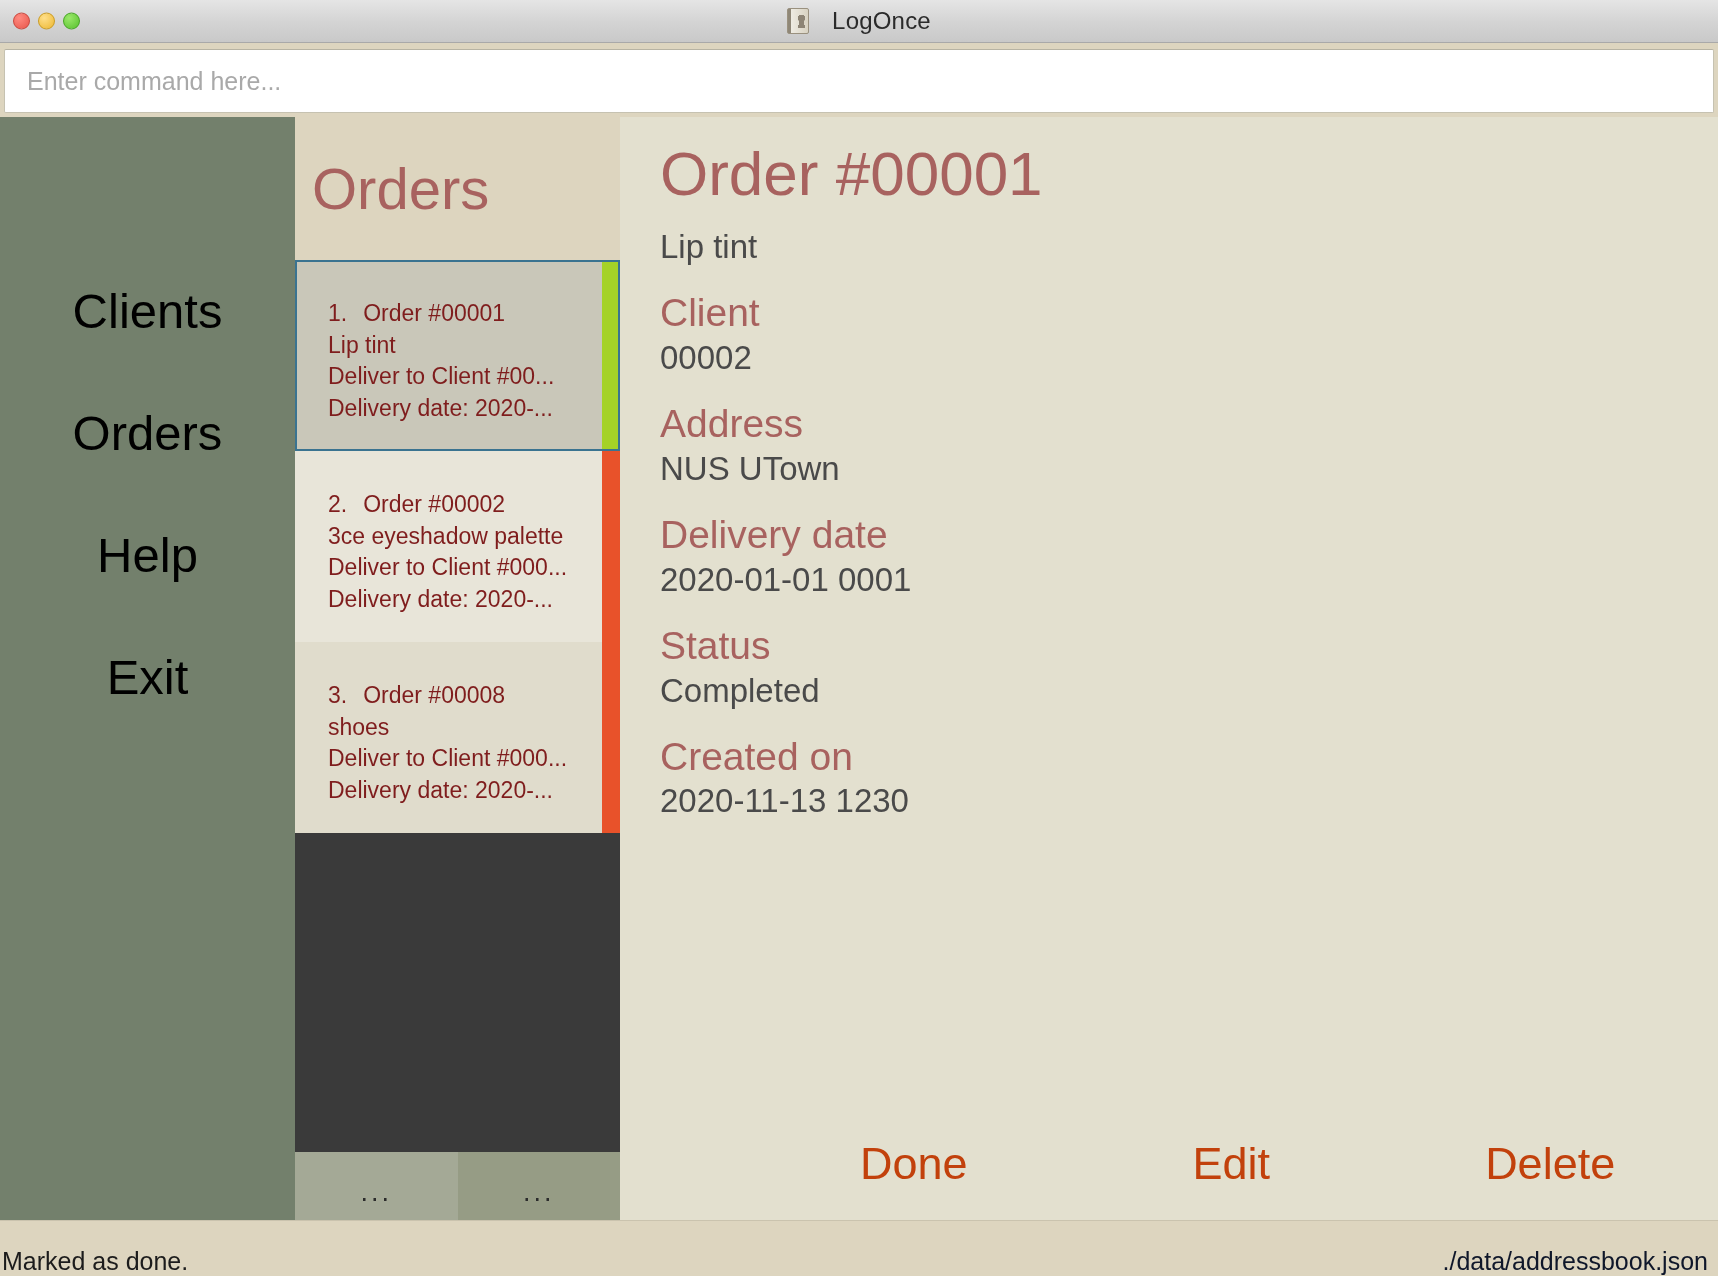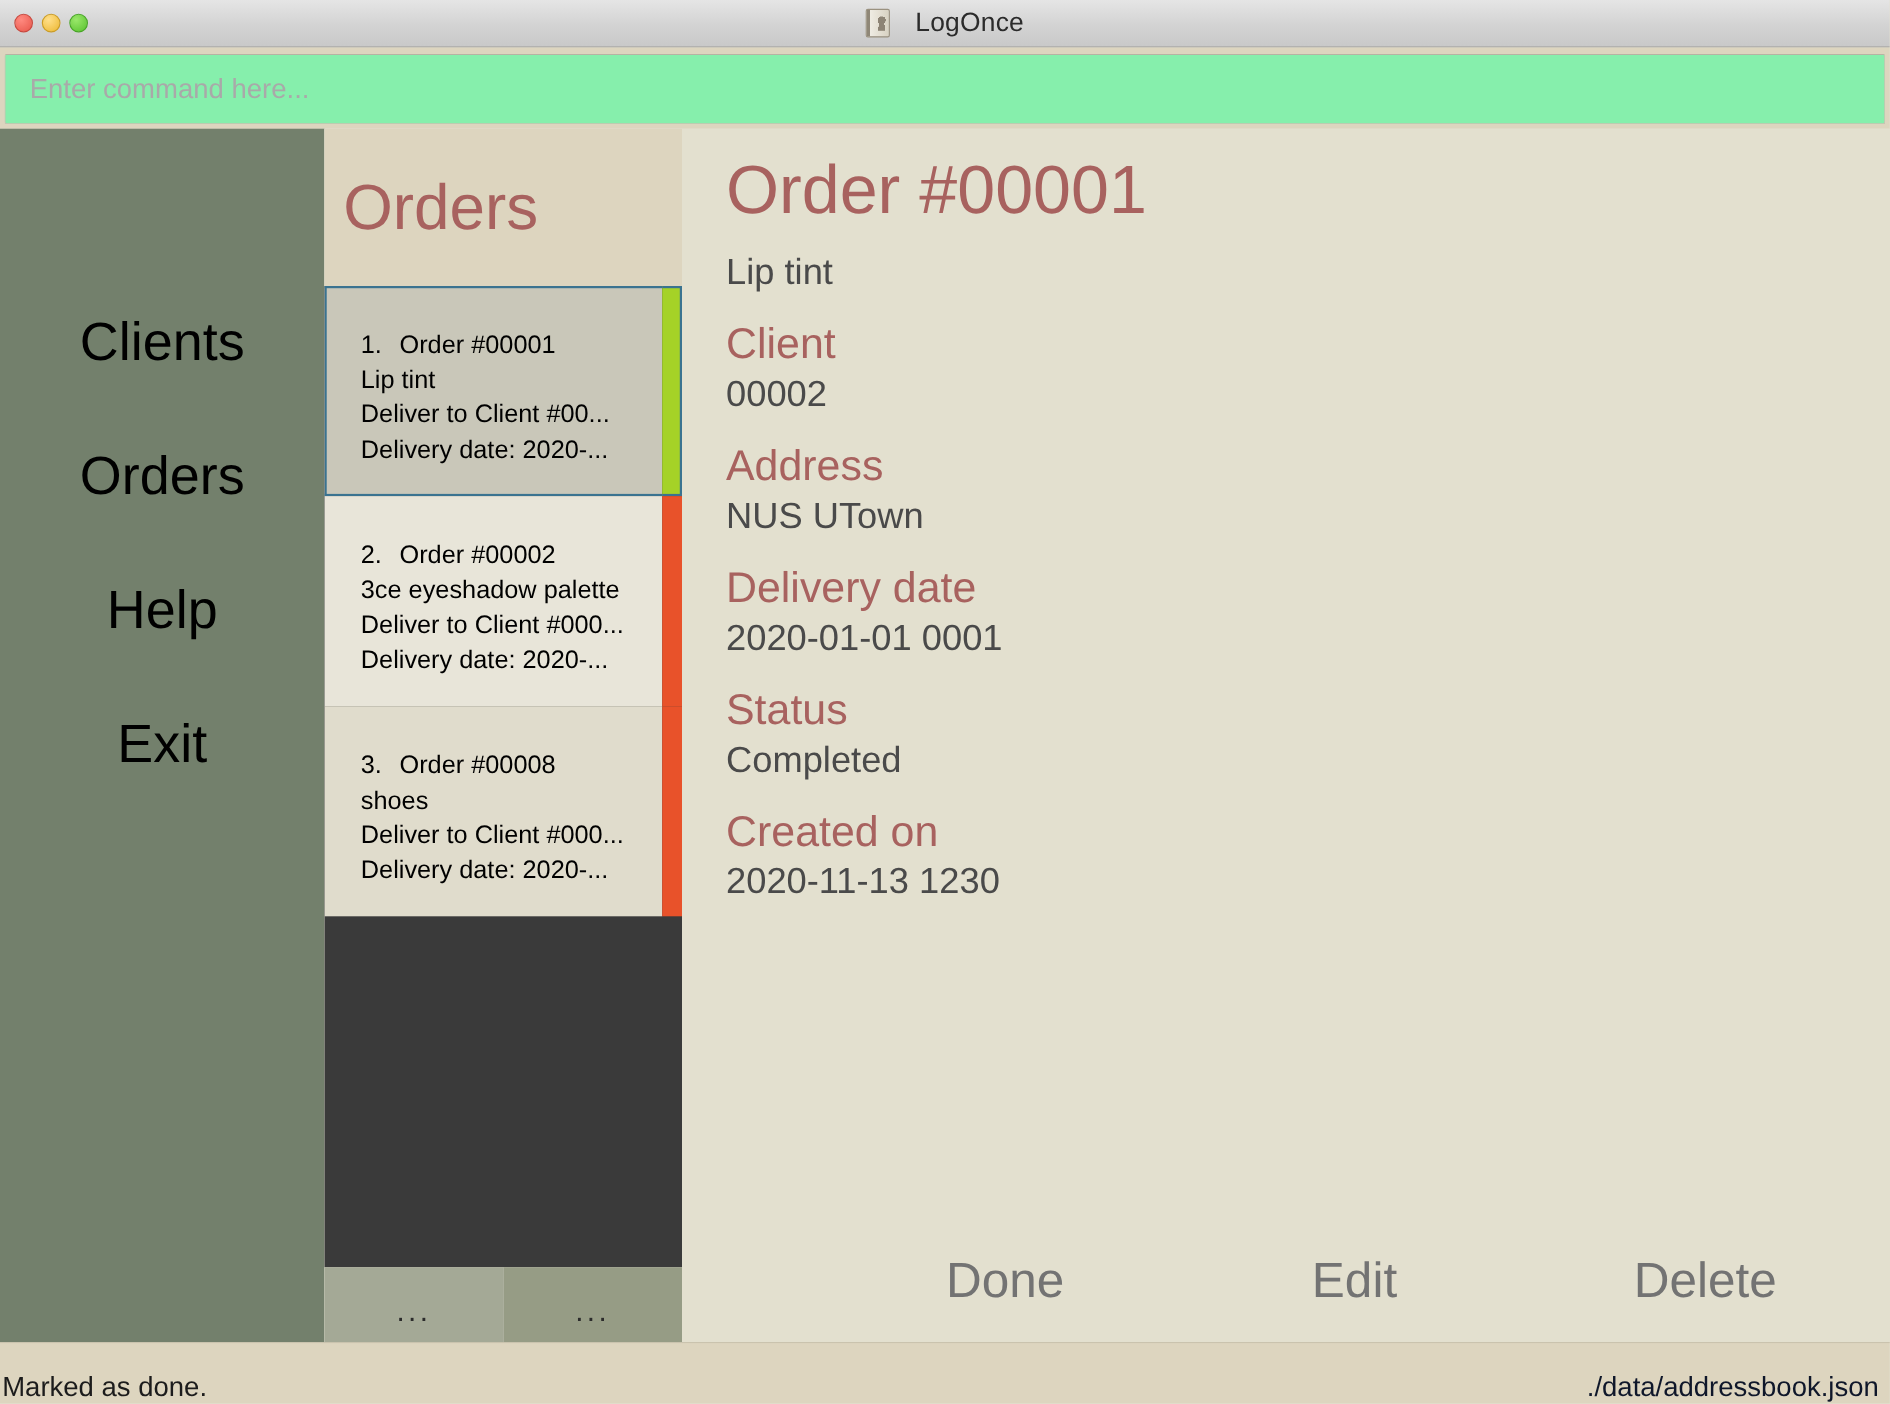--- a/index.html
+++ b/index.html
@@ -80,21 +80,21 @@
   .command-bar {
     flex: 0 0 67px;
     background: #ddd5bf;
     padding: 6px 4px 4px 4px;
     display: flex;
     align-items: center;
   }
   .command-input {
     width: 100%;
     height: 64px;
-    background: #86efac;
+    background: #ffffff;
     border: 1px solid #c6c2b1;
     border-top-color: #b7b3a3;
     border-radius: 2px;
     padding: 0 22px;
     font-family: "Liberation Sans", sans-serif;
     font-size: 25px;
     color: #2b2b2b;
     outline: none;
   }
   .command-input::placeholder { color: #a9a9a9; }
@@ -170,21 +170,21 @@
     border: 2px solid #3a7390;
     border-right: none;
     padding: 36px 14px 24px 31px;
   }
   .order-card.selected .status-stripe { border: 2px solid #3a7390; border-left: none; }
   .status-stripe {
     flex: 0 0 18px;
   }
   .card-line {
     font-size: 23px;
-    color: #000000;
+    color: #7f1d1d;
     line-height: 1.38;
     white-space: nowrap;
     overflow: hidden;
   }
   .card-line.index-line { letter-spacing: 0; }
   .card-line.index-line .num { margin-right: 16px; }
 
   .list-footer {
     flex: 0 0 68px;
     display: flex;
@@ -232,21 +232,21 @@
   }
   .detail-actions {
     margin-top: auto;
     display: flex;
     align-items: center;
     padding: 0 18px 30px 0;
     gap: 0;
   }
   .action-btn {
     font-size: 45px;
-    color: #737373;
+    color: #c2410c;
     cursor: pointer;
     user-select: none;
   }
   .action-btn.done   { margin-left: 200px; }
   .action-btn.edit   { margin-left: 225px; }
   .action-btn.delete { margin-left: 215px; }
 
   
   .statusbar {
     flex: 0 0 56px;

